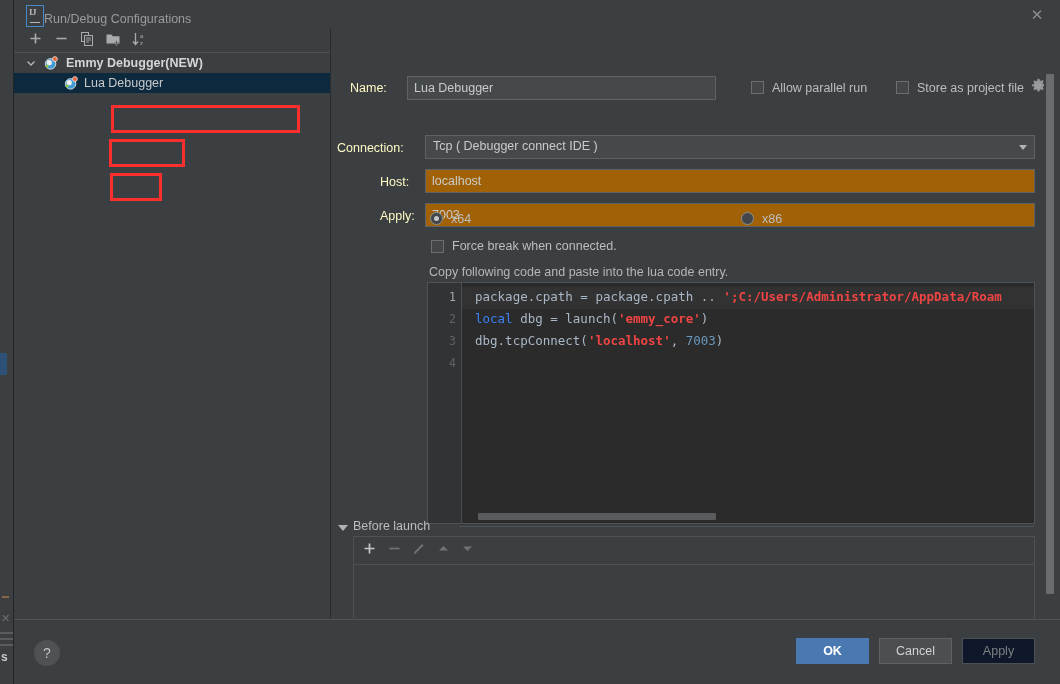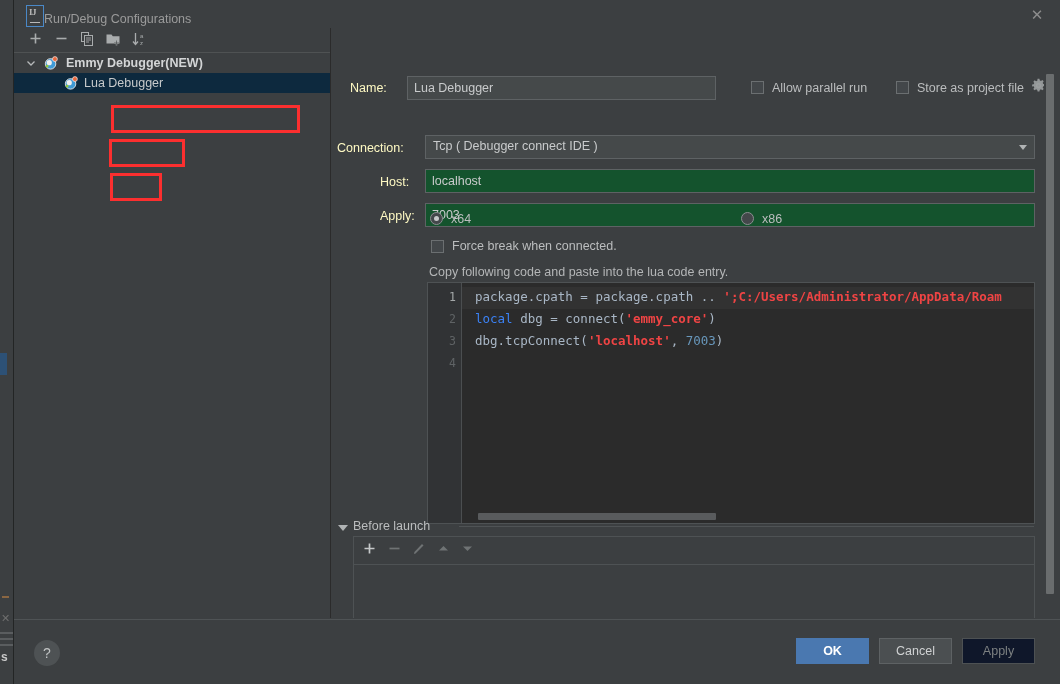--- a/index.html
+++ b/index.html
@@ -46,21 +46,21 @@
   .tree-label{position:absolute;font-size:12.5px;color:#c4c6c7;}
   .tree-row.group .tree-label{font-weight:bold;color:#d3d5d6;left:52px;}
   .tree-row.leaf .tree-label{left:70px;color:#c8cacb;}
   .edit-templates{position:absolute;left:22px;top:603px;font-size:12.5px;color:#5b9bd9;cursor:pointer;}
 
   
   .form{position:absolute;left:317px;top:28px;width:729px;height:590px;background:#3c3f41;overflow:hidden;}
   .lbl{position:absolute;font-size:12.5px;color:#fef9c3;}
   .field{position:absolute;background:#45494a;border:1px solid #5e6264;box-sizing:border-box;
          color:#c9cbcc;font-size:12.5px;padding:0 6px;line-height:22px;height:24px;}
-  .field.ro{background:#14532d;}
+  .field.ro{background:#a16207;}
   .combo{position:absolute;height:24px;background:#45494a;border:1px solid #5e6264;box-sizing:border-box;}
   .combo-text{position:absolute;left:7px;top:3px;font-size:12.5px;color:#c9cbcc;}
   .combo-arrow{position:absolute;right:7px;top:9px;width:0;height:0;border-left:4px solid transparent;
                border-right:4px solid transparent;border-top:5px solid #b0b3b4;}
   .cb{position:absolute;width:13px;height:13px;border:1px solid #6b6f71;background:#43474a;box-sizing:border-box;}
   .cbl{position:absolute;font-size:12.5px;color:#bbbdbe;}
   .radio{position:absolute;width:13px;height:13px;border:1px solid #8b8f91;border-radius:50%;
          background:#43474a;box-sizing:border-box;}
   .radio.on::after{content:"";position:absolute;left:3px;top:3px;width:5px;height:5px;border-radius:50%;background:#c5c8c9;}
   .gear{position:absolute;color:#9b9e9f;}
@@ -238,21 +238,21 @@
       <div class="editor" style="left:96px;top:254px;width:608px;height:242px">
         <div class="curline" style="top:4px;width:574px"></div>
         <div class="gutter">
           <div class="gnum cur" style="top:7px">1</div>
           <div class="gnum" style="top:29px">2</div>
           <div class="gnum" style="top:51px">3</div>
           <div class="gnum" style="top:73px">4</div>
         </div>
         <div class="codearea">
           <div class="cline" style="top:6px"><span class="c-plain">package.cpath = package.cpath .. </span><span class="c-str">';C:/Users/Administrator/AppData/Roam</span></div>
-          <div class="cline" style="top:28px"><span class="c-kw">local </span><span class="c-plain">dbg = connect(</span><span class="c-str">'emmy_core'</span><span class="c-plain">)</span></div>
+          <div class="cline" style="top:28px"><span class="c-kw">local </span><span class="c-plain">dbg = launch(</span><span class="c-str">'emmy_core'</span><span class="c-plain">)</span></div>
           <div class="cline" style="top:50px"><span class="c-plain">dbg.tcpConnect(</span><span class="c-str">'localhost'</span><span class="c-plain">, </span><span class="c-num">7003</span><span class="c-plain">)</span></div>
         </div>
         <div class="hscroll" style="left:50px;bottom:3px;width:238px"></div>
       </div>
 
       <div class="sep-tri" style="left:7px;top:497px"></div>
       <div class="sep-title" style="left:22px;top:491px">Before launch</div>
       <div class="sep-rule" style="left:128px;top:498px;width:575px"></div>
 
       <div class="bl-box" style="left:22px;top:508px;width:682px;height:130px">

